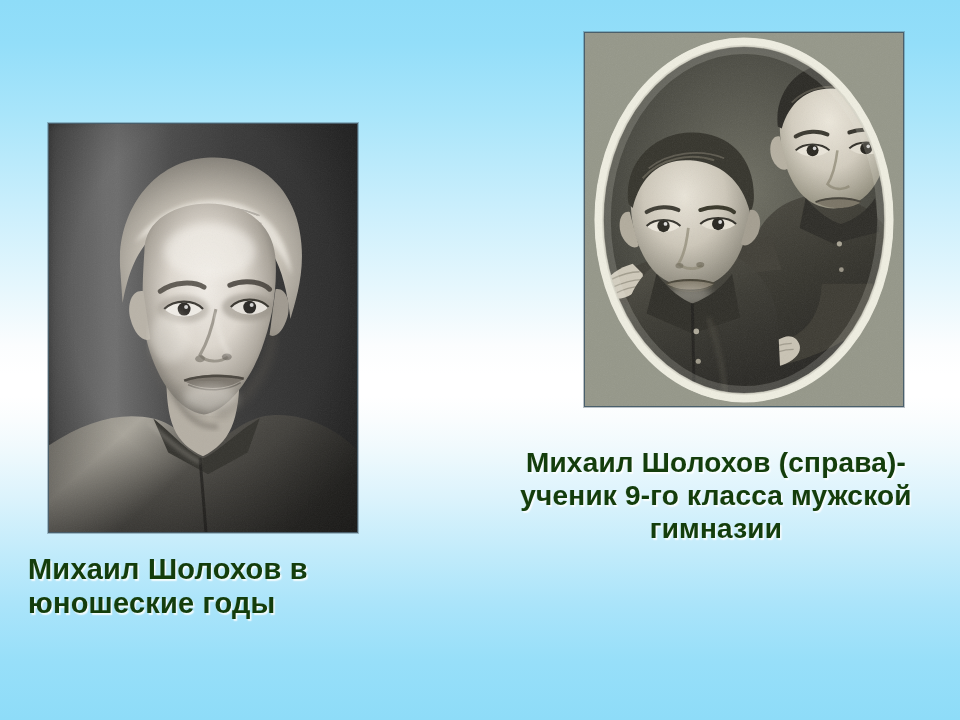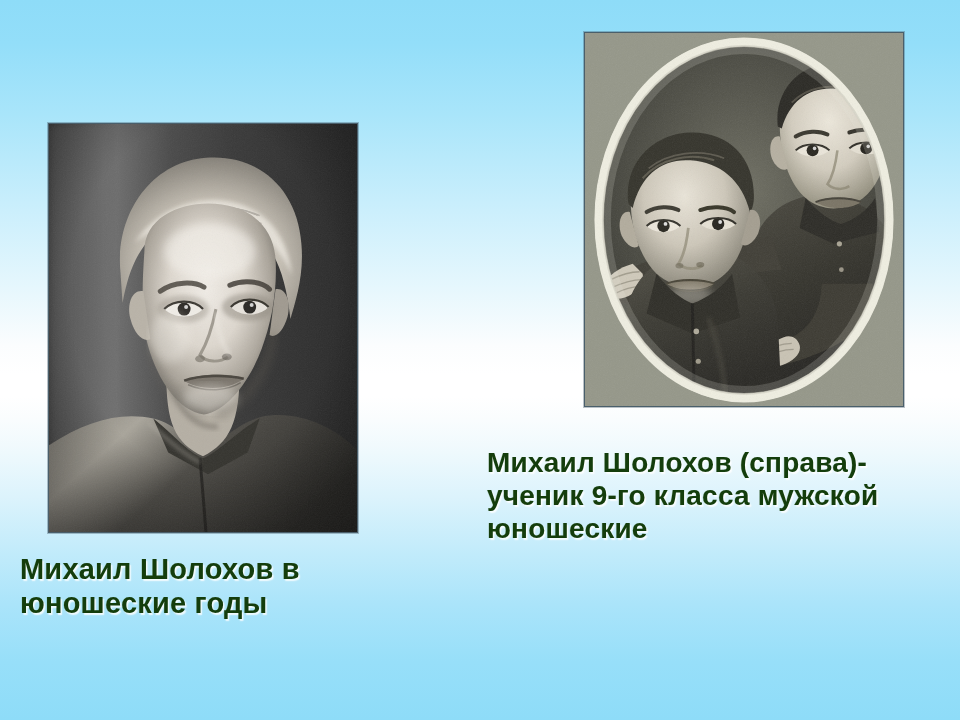--- a/index.html
+++ b/index.html
@@ -69,31 +69,32 @@
     color: #143d0c;
     font-weight: bold;
     font-family: "Liberation Sans", "DejaVu Sans", sans-serif;
     letter-spacing: 0.2px;
     text-shadow: 1.5px 1.5px 1.4px rgba(255,255,255,0.85),
                  -0.5px -0.5px 0.6px rgba(120,160,120,0.35);
     line-height: 1.18;
   }
 
   #caption-left {
-    left: 20px;
+    left: 28px;
     top: 552px;
     width: 330px;
     text-align: left;
     font-size: 29px;
   }
 
   #caption-right {
     left: 487px;
     top: 446px;
     width: 458px;
+    text-align: center;
     font-size: 28px;
   }
   #caption-right .cap-line { display: block; }
 </style>
 </head>
 <body>
 
 <div id="slide">
 
   <div class="photo-frame" id="photo-portrait">
@@ -384,16 +385,16 @@
     </svg>
   </div>
 
   <div class="caption" id="caption-left">
     <span>Михаил Шолохов в юношеские годы</span>
   </div>
 
   <div class="caption" id="caption-right">
     <span class="cap-line">Михаил Шолохов (справа)-</span>
     <span class="cap-line">ученик 9-го класса мужской</span>
-    <span class="cap-line">юношеские</span>
+    <span class="cap-line">гимназии</span>
   </div>
 
 </div>
 
 </body></html>

